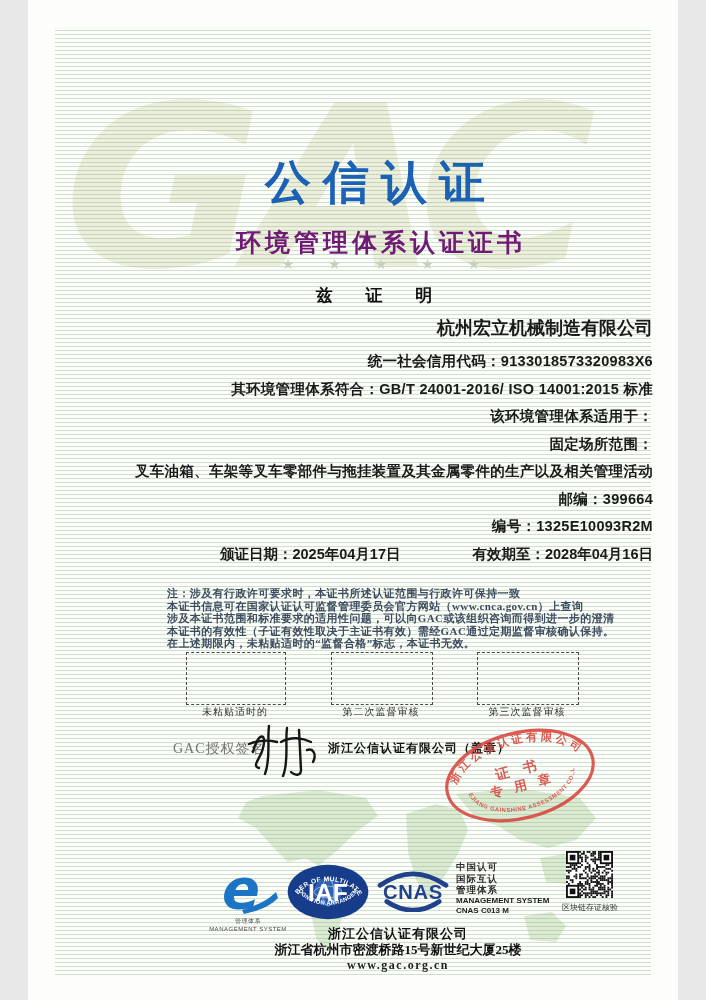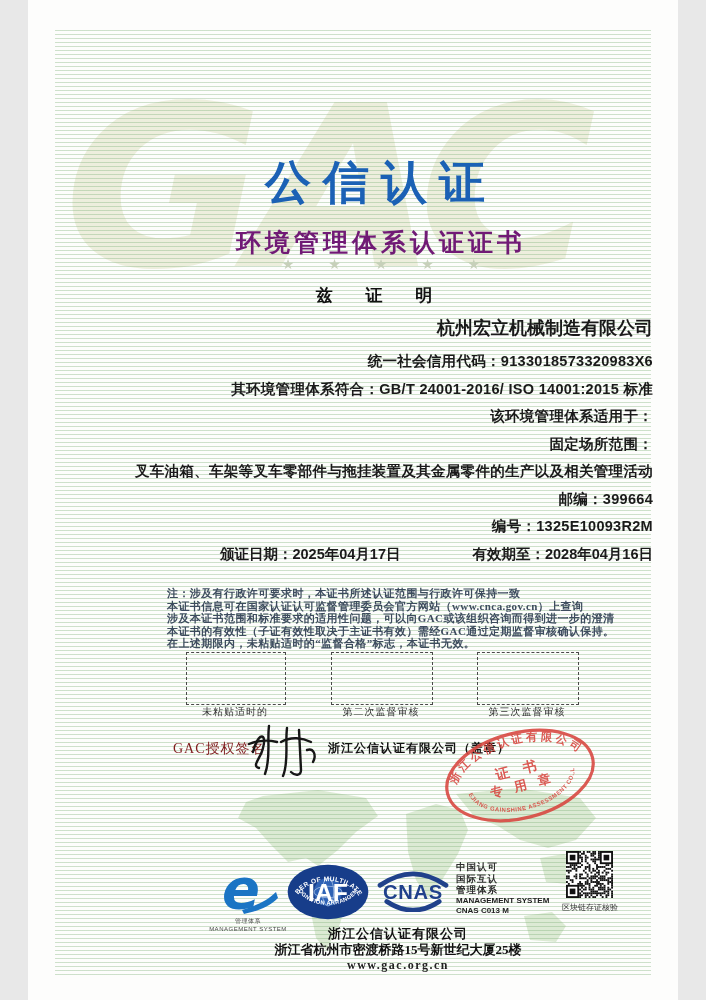--- a/index.html
+++ b/index.html
@@ -57,21 +57,21 @@
     letter-spacing:0.4px;
     margin-left:44px;
   }
   
   .sup-box{position:absolute;height:51px;border:1px dashed #4a4a4a;background:transparent;}
   .sup-label{
     position:absolute;top:705px;font-size:10px;color:#333;text-align:center;
     font-family:"Liberation Serif",serif;letter-spacing:1px;
   }
   
-  .sig-label{position:absolute;left:145px;top:740px;font-size:14px;color:#7f1d1d;
+  .sig-label{position:absolute;left:145px;top:740px;font-size:14px;color:#737373;
     font-family:"Liberation Serif",serif;letter-spacing:1px;}
   .sig-company{position:absolute;left:300px;top:740px;font-size:12px;font-weight:bold;color:#111;
     font-family:"Liberation Serif",serif;letter-spacing:1px;}
   
   .seal-wrap{position:absolute;left:412px;top:728px;width:160px;height:95px;
     transform:rotate(-14deg);opacity:0.88;z-index:6;}
   
   .map-wrap{position:absolute;left:140px;top:788px;width:430px;height:176px;z-index:1;}
   
   .gac-mark{position:absolute;left:186px;top:862px;width:70px;height:56px;}

